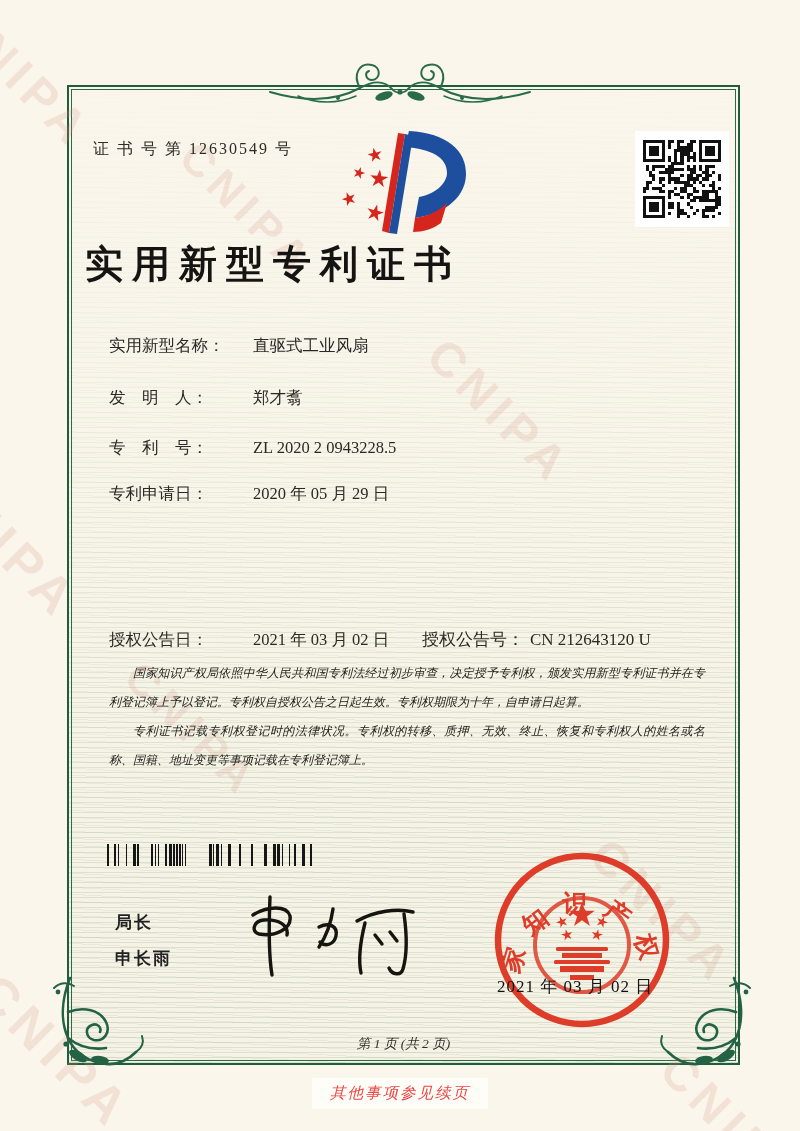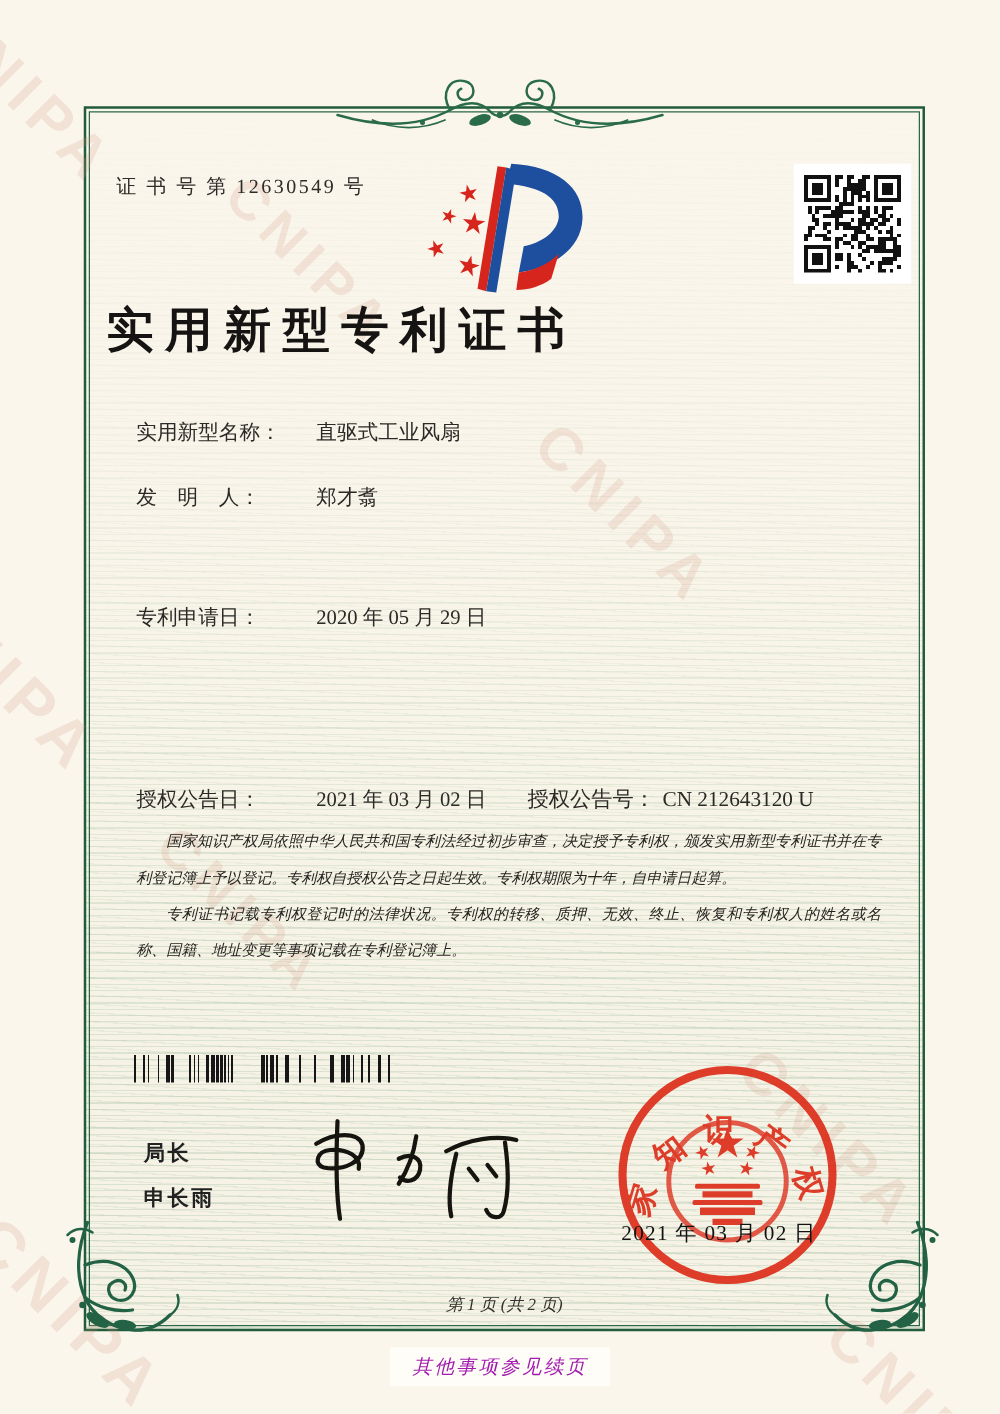--- a/index.html
+++ b/index.html
@@ -44,21 +44,21 @@
   
   .barcode { position:absolute; left:38px; top:757px; z-index:2; }
   .sig-label { position:absolute; left:46px; z-index:2; font-family:"Liberation Sans","DejaVu Sans",sans-serif;
                font-weight:bold; font-size:17px; color:#222; letter-spacing:2px;text-align:center; }
   .signature { position:absolute; left:168px; top:798px; z-index:3; }
   .seal { position:absolute; left:418px; top:758px; z-index:2; }
   .seal-date { position:absolute; left:428px; top:888px; z-index:3; font-size:17px; letter-spacing:1px; color:#121212; white-space:nowrap; }
   .page-indicator { position:absolute; left:0; top:948px; width:100%; z-index:2; text-align:center; font-size:13.5px; color:#33302c;font-style:italic; }
 
   .footer-note { position:absolute; left:50%; top:1078px; transform:translateX(-50%); z-index:2;
-                 background:#fffdf7; padding:5px 18px; font-size:15.5px; font-style:italic; color:#a21caf; letter-spacing:2px; white-space:nowrap; }
+                 background:#fffdf7; padding:5px 18px; font-size:15.5px; font-style:italic; color:#ef4444; letter-spacing:2px; white-space:nowrap; }
 </style>
 </head>
 <body>
 
 <div class="page">
 
   <div class="wm" style="left:-25px; top:-8px;">CNIPA</div>
   <div class="wm" style="left:205px; top:132px; font-size:44px;">CNIPA</div>
   <div class="wm" style="left:455px; top:328px;">CNIPA</div>
   <div class="wm" style="left:-45px; top:452px; font-size:52px;">CNIPA</div>
@@ -455,20 +455,24 @@
     <div class="doc-title">实用新型专利证书</div>
 
     <div class="row" style="top:247px;">
       <span class="lbl">实用新型名称：</span>
       <span class="val">直驱式工业风扇</span>
     </div>
     <div class="row" style="top:299px;">
       <span class="lbl">发　明　人：</span>
       <span class="val">郑才翥</span>
     </div>
+    <div class="row" style="top:349px;">
+      <span class="lbl">专　利　号：</span>
+      <span class="val">ZL 2020 2 0943228.5</span>
+    </div>
     <div class="row" style="top:395px;">
       <span class="lbl">专利申请日：</span>
       <span class="val">2020 年 05 月 29 日</span>
     </div>
     <div class="row" style="top:541px;align-items:center;">
       <span class="lbl">授权公告日：</span>
       <span class="val">2021 年 03 月 02 日</span>
     </div>
     <div class="row2" style="left:353px; top:541px;">
       <span class="lbl" style="margin-right:6px;">授权公告号：</span>

